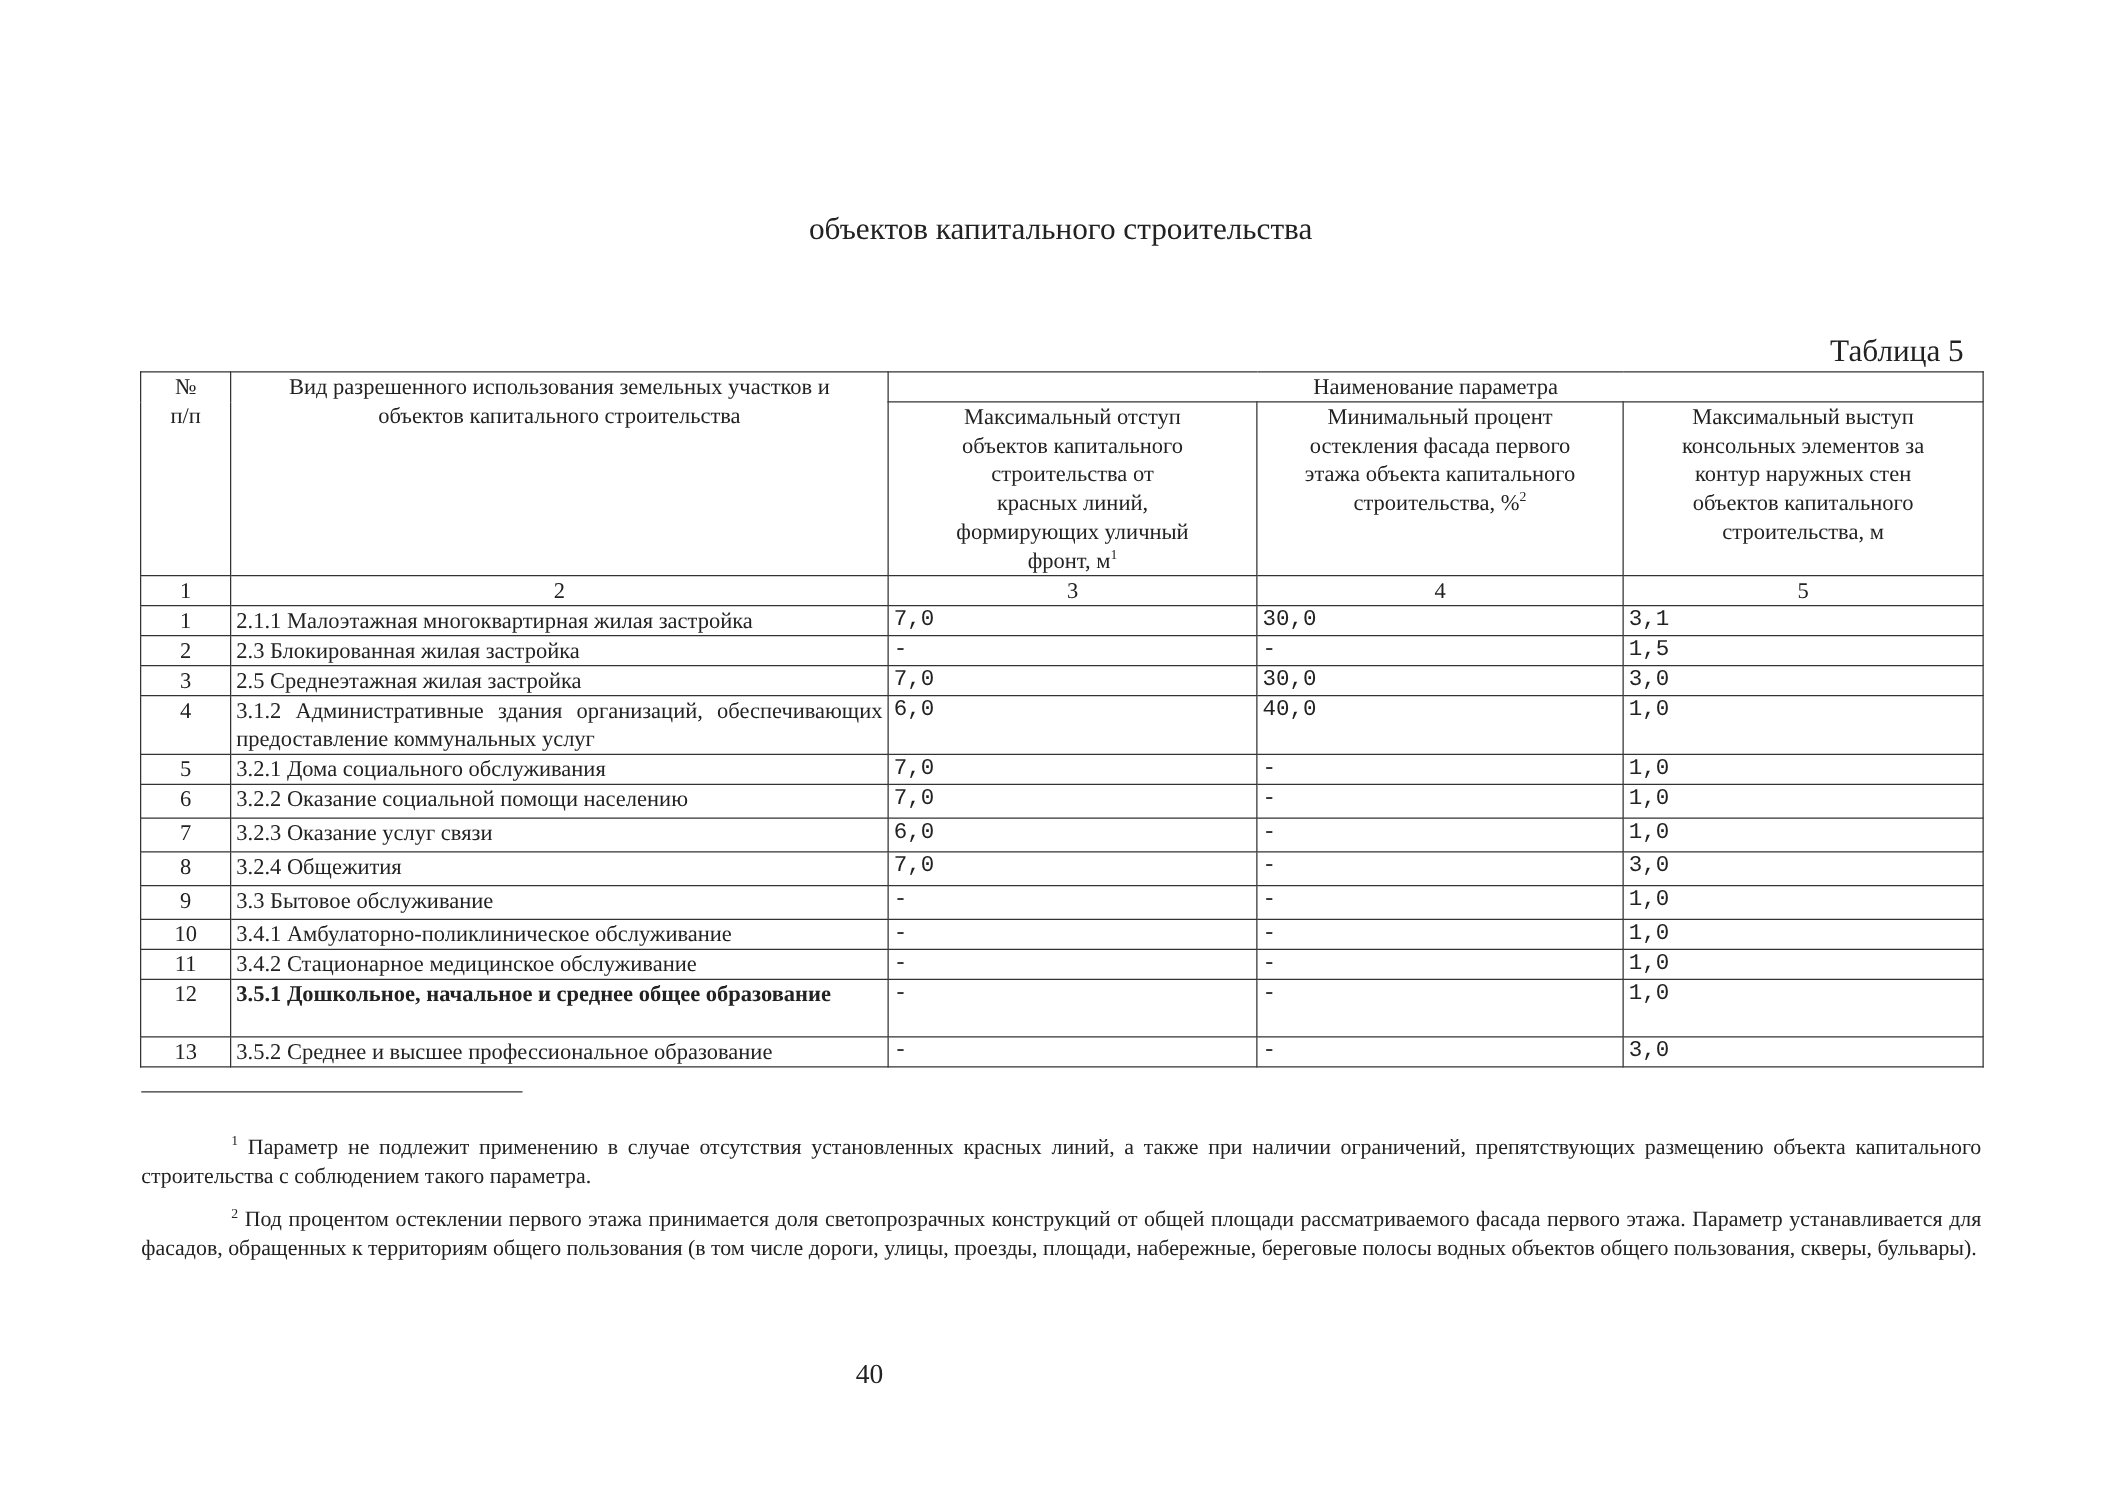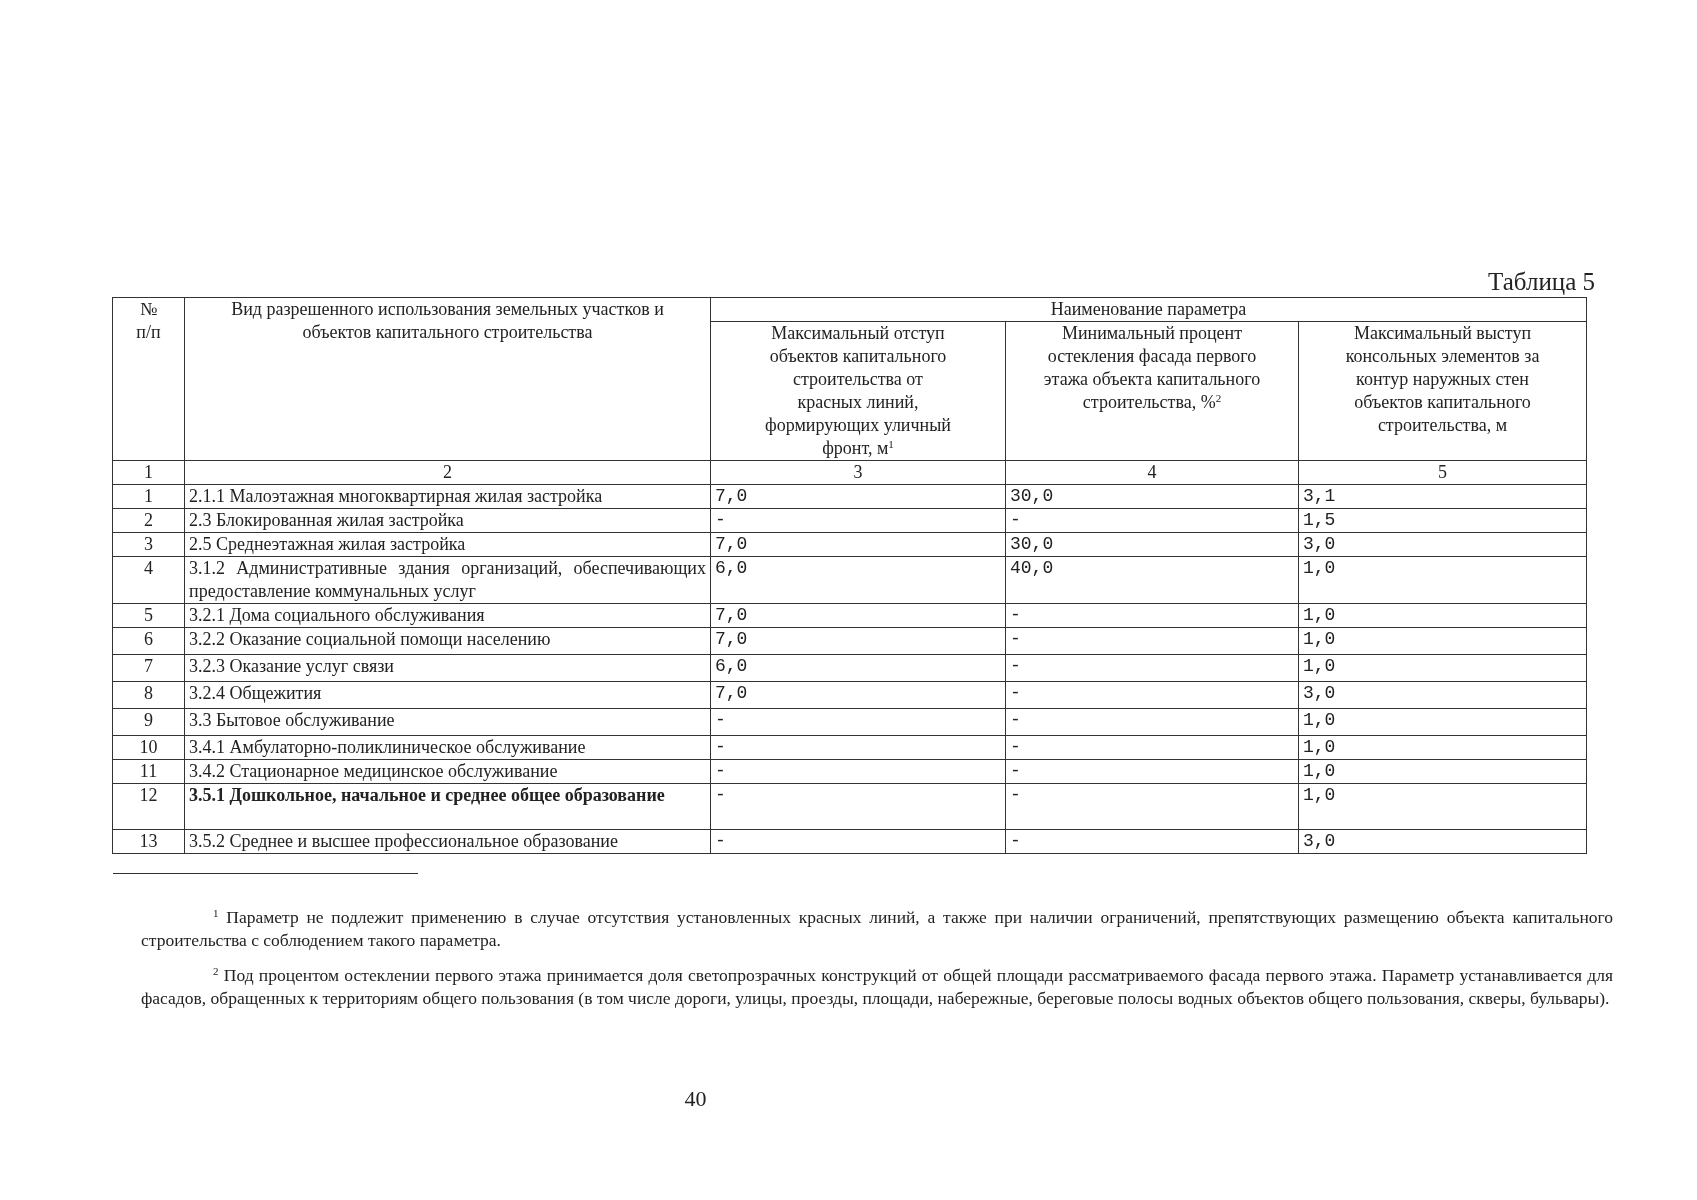--- a/index.html
+++ b/index.html
@@ -7,21 +7,21 @@
       width: 1697px; height: 1200px; position: relative; overflow: hidden;
       font-family: "Liberation Serif", "DejaVu Serif", serif;
       color: #222222;
     }
     .title {
       position: absolute; left: 0; width: 1697px; top: 168px;
       text-align: center; font-size: 25px; line-height: 32px;
     }
     .title .line { display: block; }
     .table-label {
-      position: absolute; right: 102px; top: 267px;
+      position: absolute; right: 126px; top: 267px;
       font-size: 25px; line-height: 30px;
     }
     table.main {
       position: absolute; left: 112px; top: 297px; width: 1474px;
       border-collapse: collapse; table-layout: fixed;
       font-size: 18px; line-height: 23px;
     }
     table.main td, table.main th {
       border: 1.6px solid #333333; padding: 0 4px; vertical-align: top;
       font-weight: normal;
@@ -40,34 +40,35 @@
     sup { font-size: 11px; vertical-align: top; position: relative; top: -4px; }
     .r1 td { height: 22px; }
     .r2 td { height: 45px; }
     .r28 td { height: 26px; }
     .footnote-rule {
       position: absolute; left: 113px; top: 873px; width: 305px; height: 0;
       border-top: 1.5px solid #333333;
     }
     .footnote {
       position: absolute; left: 113px; width: 1472px;
-      font-size: 17.5px; line-height: 23px; text-align: justify; margin-left: 28px;
+      font-size: 17.5px; line-height: 23px; text-align: justify;
     }
     .footnote .indent { display: inline-block; width: 72px; }
     .fn1 { top: 906px; }
     .fn2 { top: 964px; }
     .page-number {
       position: absolute; left: 0; width: 1391px; top: 1086px;
       text-align: center; font-size: 22px;
     }
   </style>
 </head>
 <body>
 
 <div class="title">
+  <span class="line">объектов капитального строительства</span>
 </div>
 
 <div class="table-label">Таблица 5</div>
 
 <table class="main">
   <colgroup>
     <col class="c1">
       <col class="c2">
       <col class="c3">
       <col class="c4">

